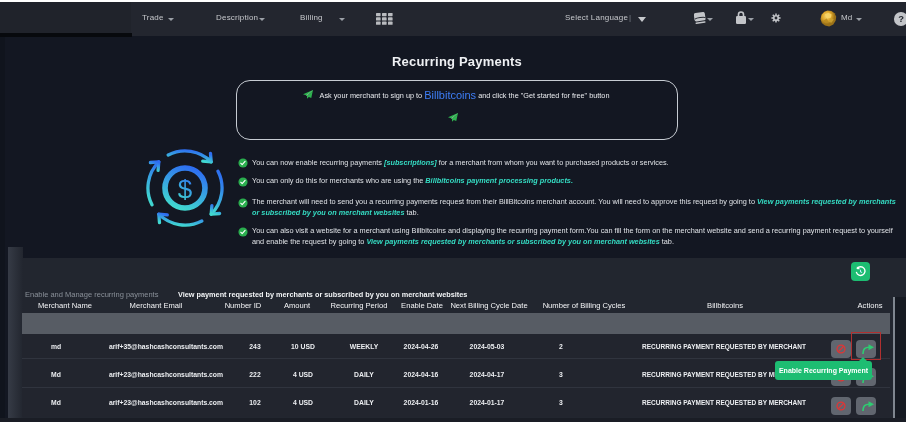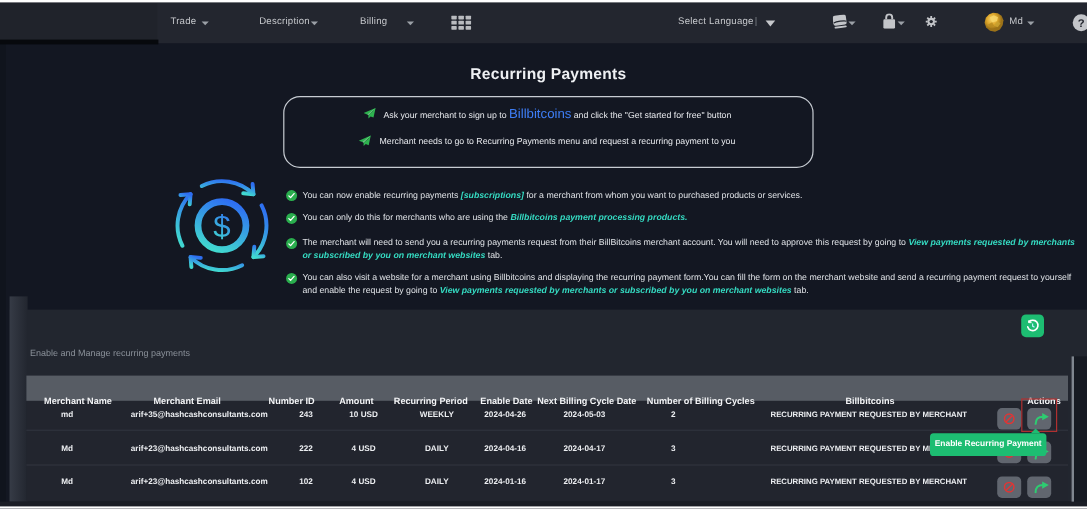--- a/index.html
+++ b/index.html
@@ -36,21 +36,21 @@
   #panel { position:absolute; left:8px; top:258px; width:898px; height:159.5px; background:#22262f; }
   #leftstrip { position:absolute; left:8px; top:247px; width:15px; height:170.5px; background:linear-gradient(90deg,#363b46,#22262f); z-index:1; }
   #leftcol { position:absolute; left:0; top:36px; width:5px; height:386px; background:#10141d; }
   #rightdark { position:absolute; left:895px; top:297px; width:11px; height:120.5px; background:#161a22; }
   #refreshbtn { position:absolute; left:851px; top:262px; width:19px; height:19px; background:#1dbd72; border-radius:4px; }
   .tab1 { position:absolute; left:25px; top:290px; font-size:7.5px; color:#8a9099; }
   .tab2 { position:absolute; left:178px; top:290px; font-size:7.3px; font-weight:bold; color:#f2f4f6; }
 
   
   #thead { position:absolute; left:22px; top:313px; width:868px; height:21px; background:#575c64; z-index:2; }
-  .hcell { position:absolute; z-index:3; top:330px; font-size:7.6px; font-weight:bold; color:#f4f5f7; white-space:nowrap; transform:translateX(-50%); }
+  .hcell { position:absolute; z-index:3; top:301px; font-size:7.6px; font-weight:normal; color:#f4f5f7; white-space:nowrap; transform:translateX(-50%); }
   .row { position:absolute; left:22px; width:868px; background:#22252e; z-index:1; }
   .ccell { position:absolute; z-index:2; font-size:6.8px; font-weight:bold; color:#eceef1; white-space:nowrap; transform:translate(-50%,-50%); }
   .btn { position:absolute; z-index:2; width:20px; height:18px; background:#61666f; border-radius:4px; }
   #redbox { position:absolute; left:851px; top:332px; width:30px; height:28px; border:1px solid #b03030; z-index:4; }
   #tooltip { position:absolute; left:775px; top:361px; width:97px; height:19px; background:#1dbd72; border-radius:3px; color:#fff; font-size:7px; font-weight:bold; text-align:center; line-height:19px; z-index:5; }
   #tooltip:before { content:""; position:absolute; left:84px; top:-4px; border-left:4px solid transparent; border-right:4px solid transparent; border-bottom:4px solid #1dbd72; }
   #rightline { position:absolute; left:893px; top:297px; width:2px; height:123px; background:#7f868f; }
 </style>
 </head>
 <body>
@@ -144,21 +144,20 @@
         </svg>
       <span>Ask your merchant to sign up to</span>
         <span class="bb">Billbitcoins</span>
         <span>and click the "Get started for free" button</span>
     </div>
     <div class="boxline" style="top:30.5px;">
       <svg class="plane" viewBox="0 0 24 24">
           <path fill="#2eb34f" d="M22 2 L2 10.5 l6 2.2 L20 5 10 13.8 v5.7 l3.6-3.5 4.9 2z"></path>
           <path fill="#7ddf96" d="M22 2 L8 12.7 l2 1.1 z"></path>
         </svg>
-      <span>Merchant needs to go to Recurring Payments menu and request a recurring payment to you</span>
     </div>
   </div>
 
   <svg class="abs" style="left:145px; top:148px;" width="80" height="80" viewBox="0 0 80 80">
     <defs>
       <linearGradient id="bc" x1="70%" y1="0%" x2="30%" y2="100%">
         <stop offset="0%" stop-color="#2e6ef2"></stop>
           <stop offset="100%" stop-color="#41d9d0"></stop>
       </linearGradient>
     </defs>
@@ -205,20 +204,21 @@
   <div id="leftcol"></div>
   <div id="rightdark"></div>
   <div id="refreshbtn">
     <svg style="position:absolute; left:4px; top:4px;" width="11" height="11" viewBox="0 0 24 24">
       <path d="M5 5 A 9.5 9.5 0 1 1 3.2 14" stroke="#fff" stroke-width="3" fill="none" stroke-linecap="round"></path>
       <path d="M5 1.5 v5 h5.5" fill="#fff" stroke="#fff" stroke-width="1"></path>
       <path d="M12 8 v4.5 l3.5 2" stroke="#bfeefe" stroke-width="2.2" fill="none"></path>
     </svg>
   </div>
   <div class="tab1">Enable and Manage recurring payments</div>
+  <div class="tab2">View payment requested by merchants or subscribed by you on merchant websites</div>
 
   <div id="thead"></div>
   <span class="hcell" style="left:65px;">Merchant Name</span>
   <span class="hcell" style="left:156px;">Merchant Email</span>
   <span class="hcell" style="left:243px;">Number ID</span>
   <span class="hcell" style="left:297px;">Amount</span>
   <span class="hcell" style="left:359px;">Recurring Period</span>
   <span class="hcell" style="left:422px;">Enable Date</span>
   <span class="hcell" style="left:489px;">Next Billing Cycle Date</span>
   <span class="hcell" style="left:584px;">Number of Billing Cycles</span>

